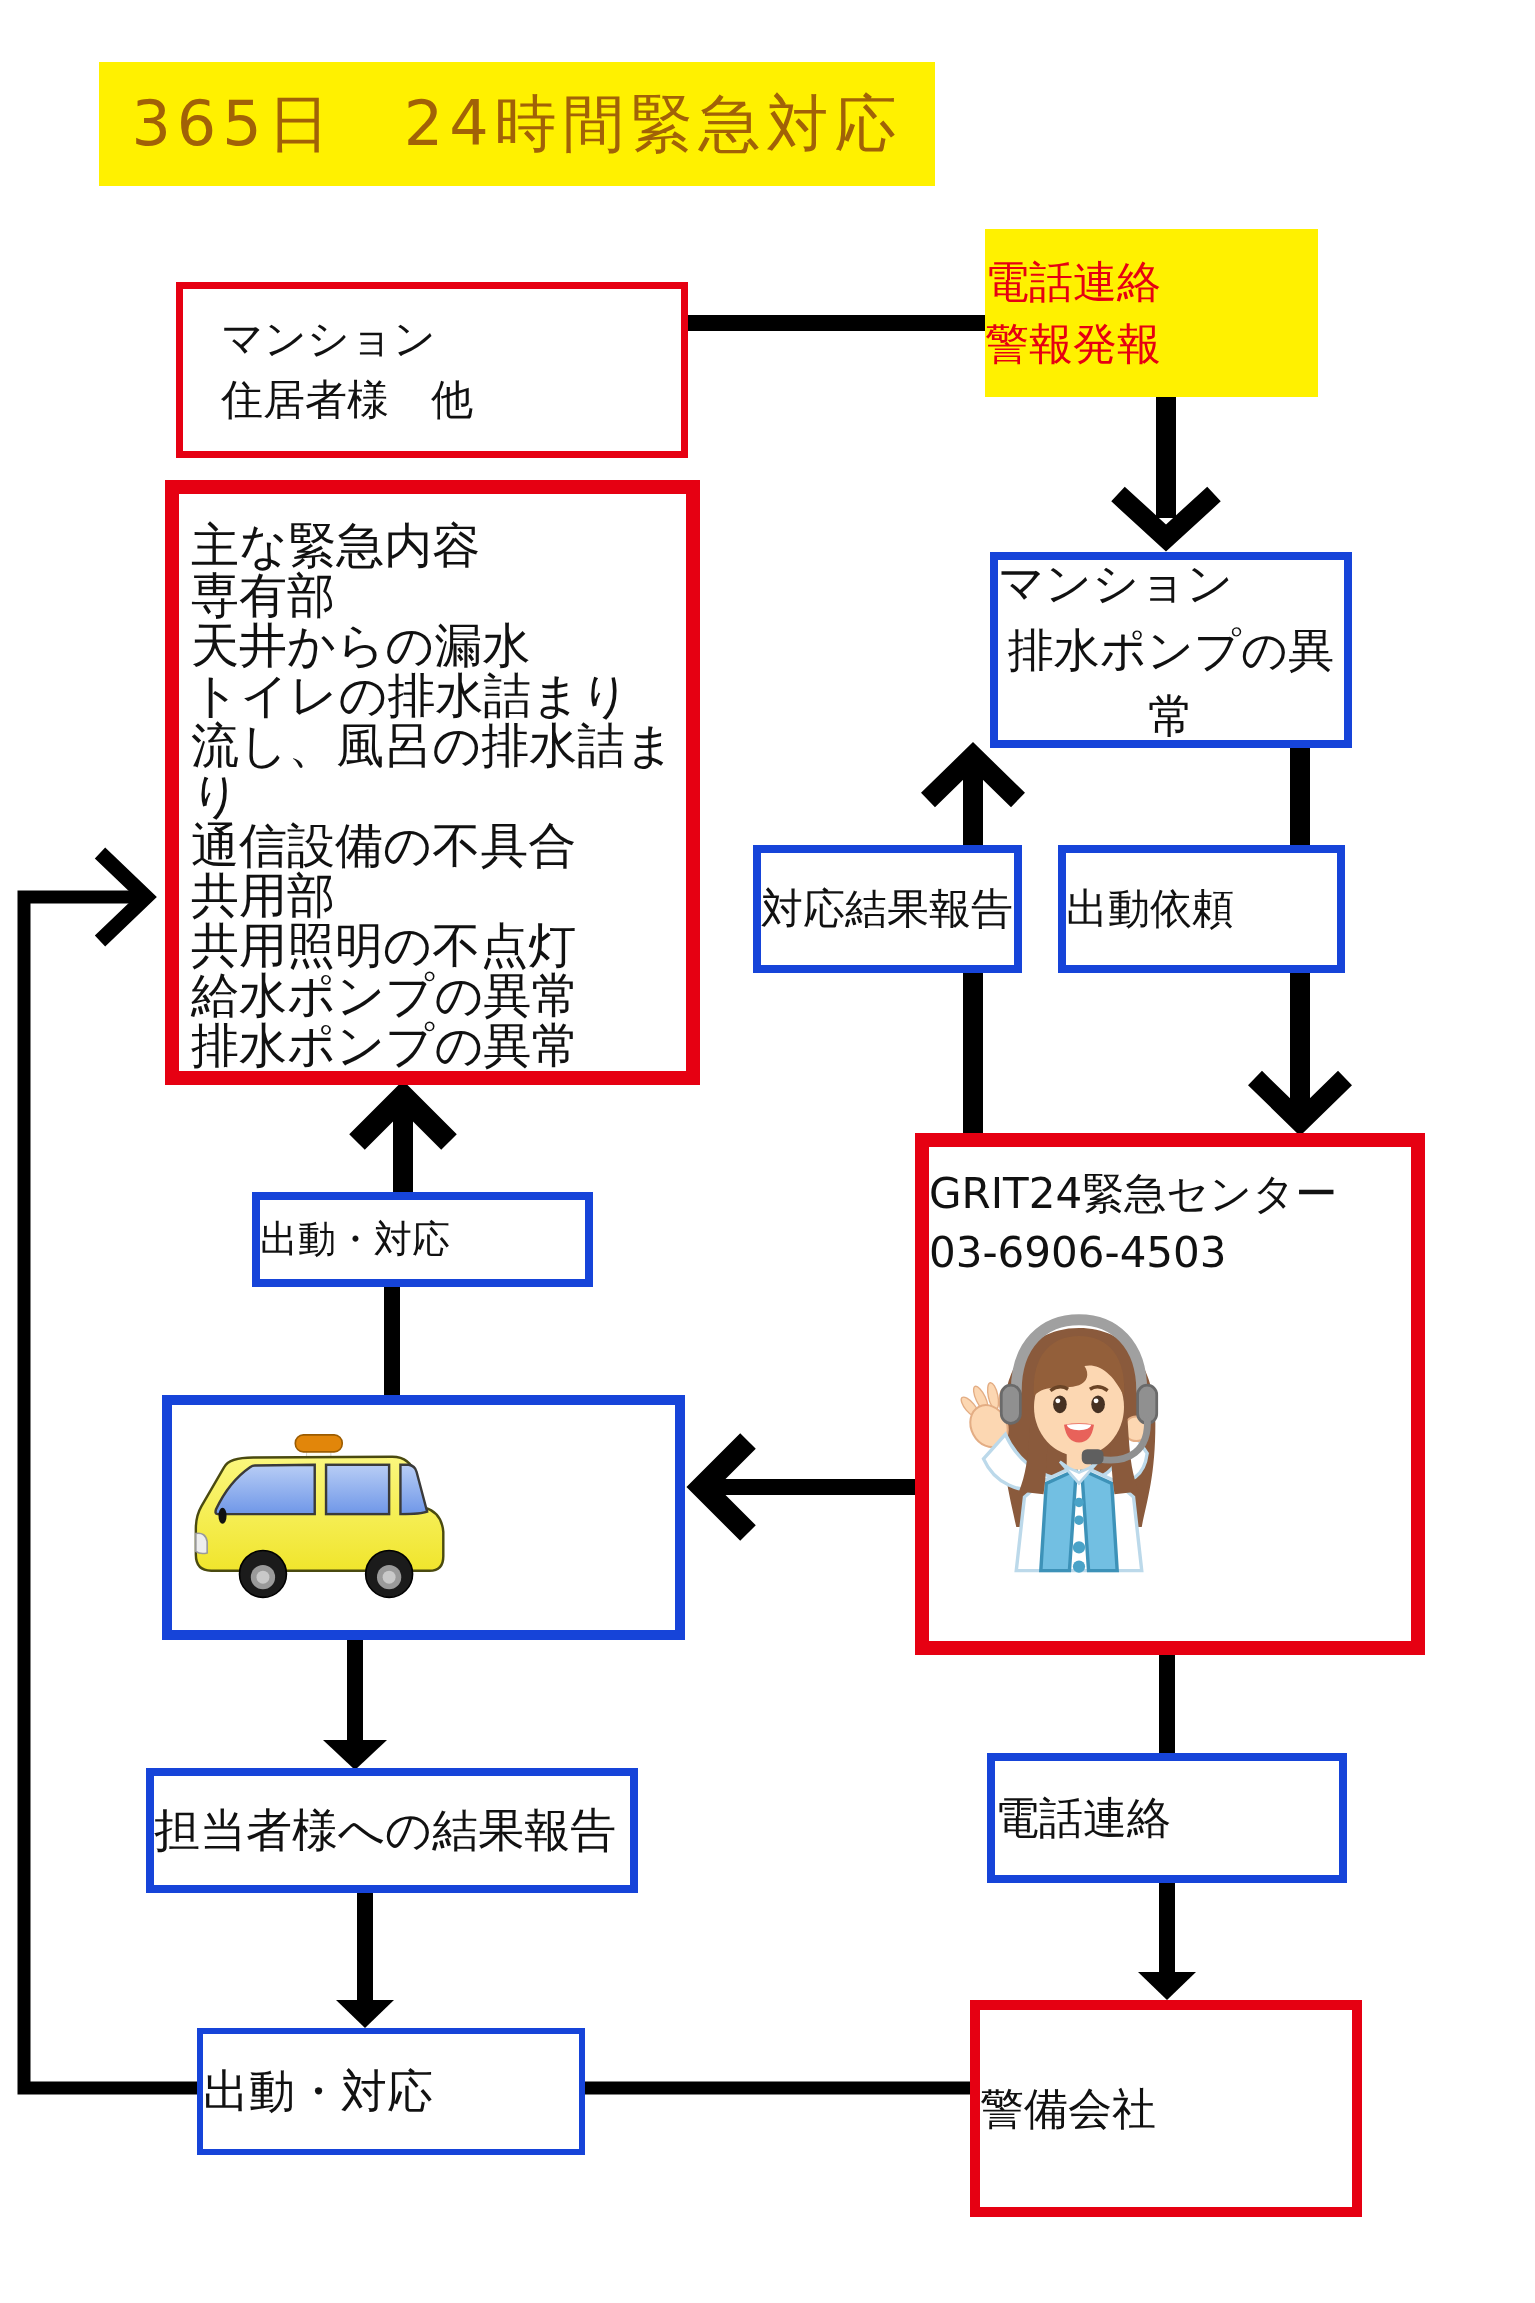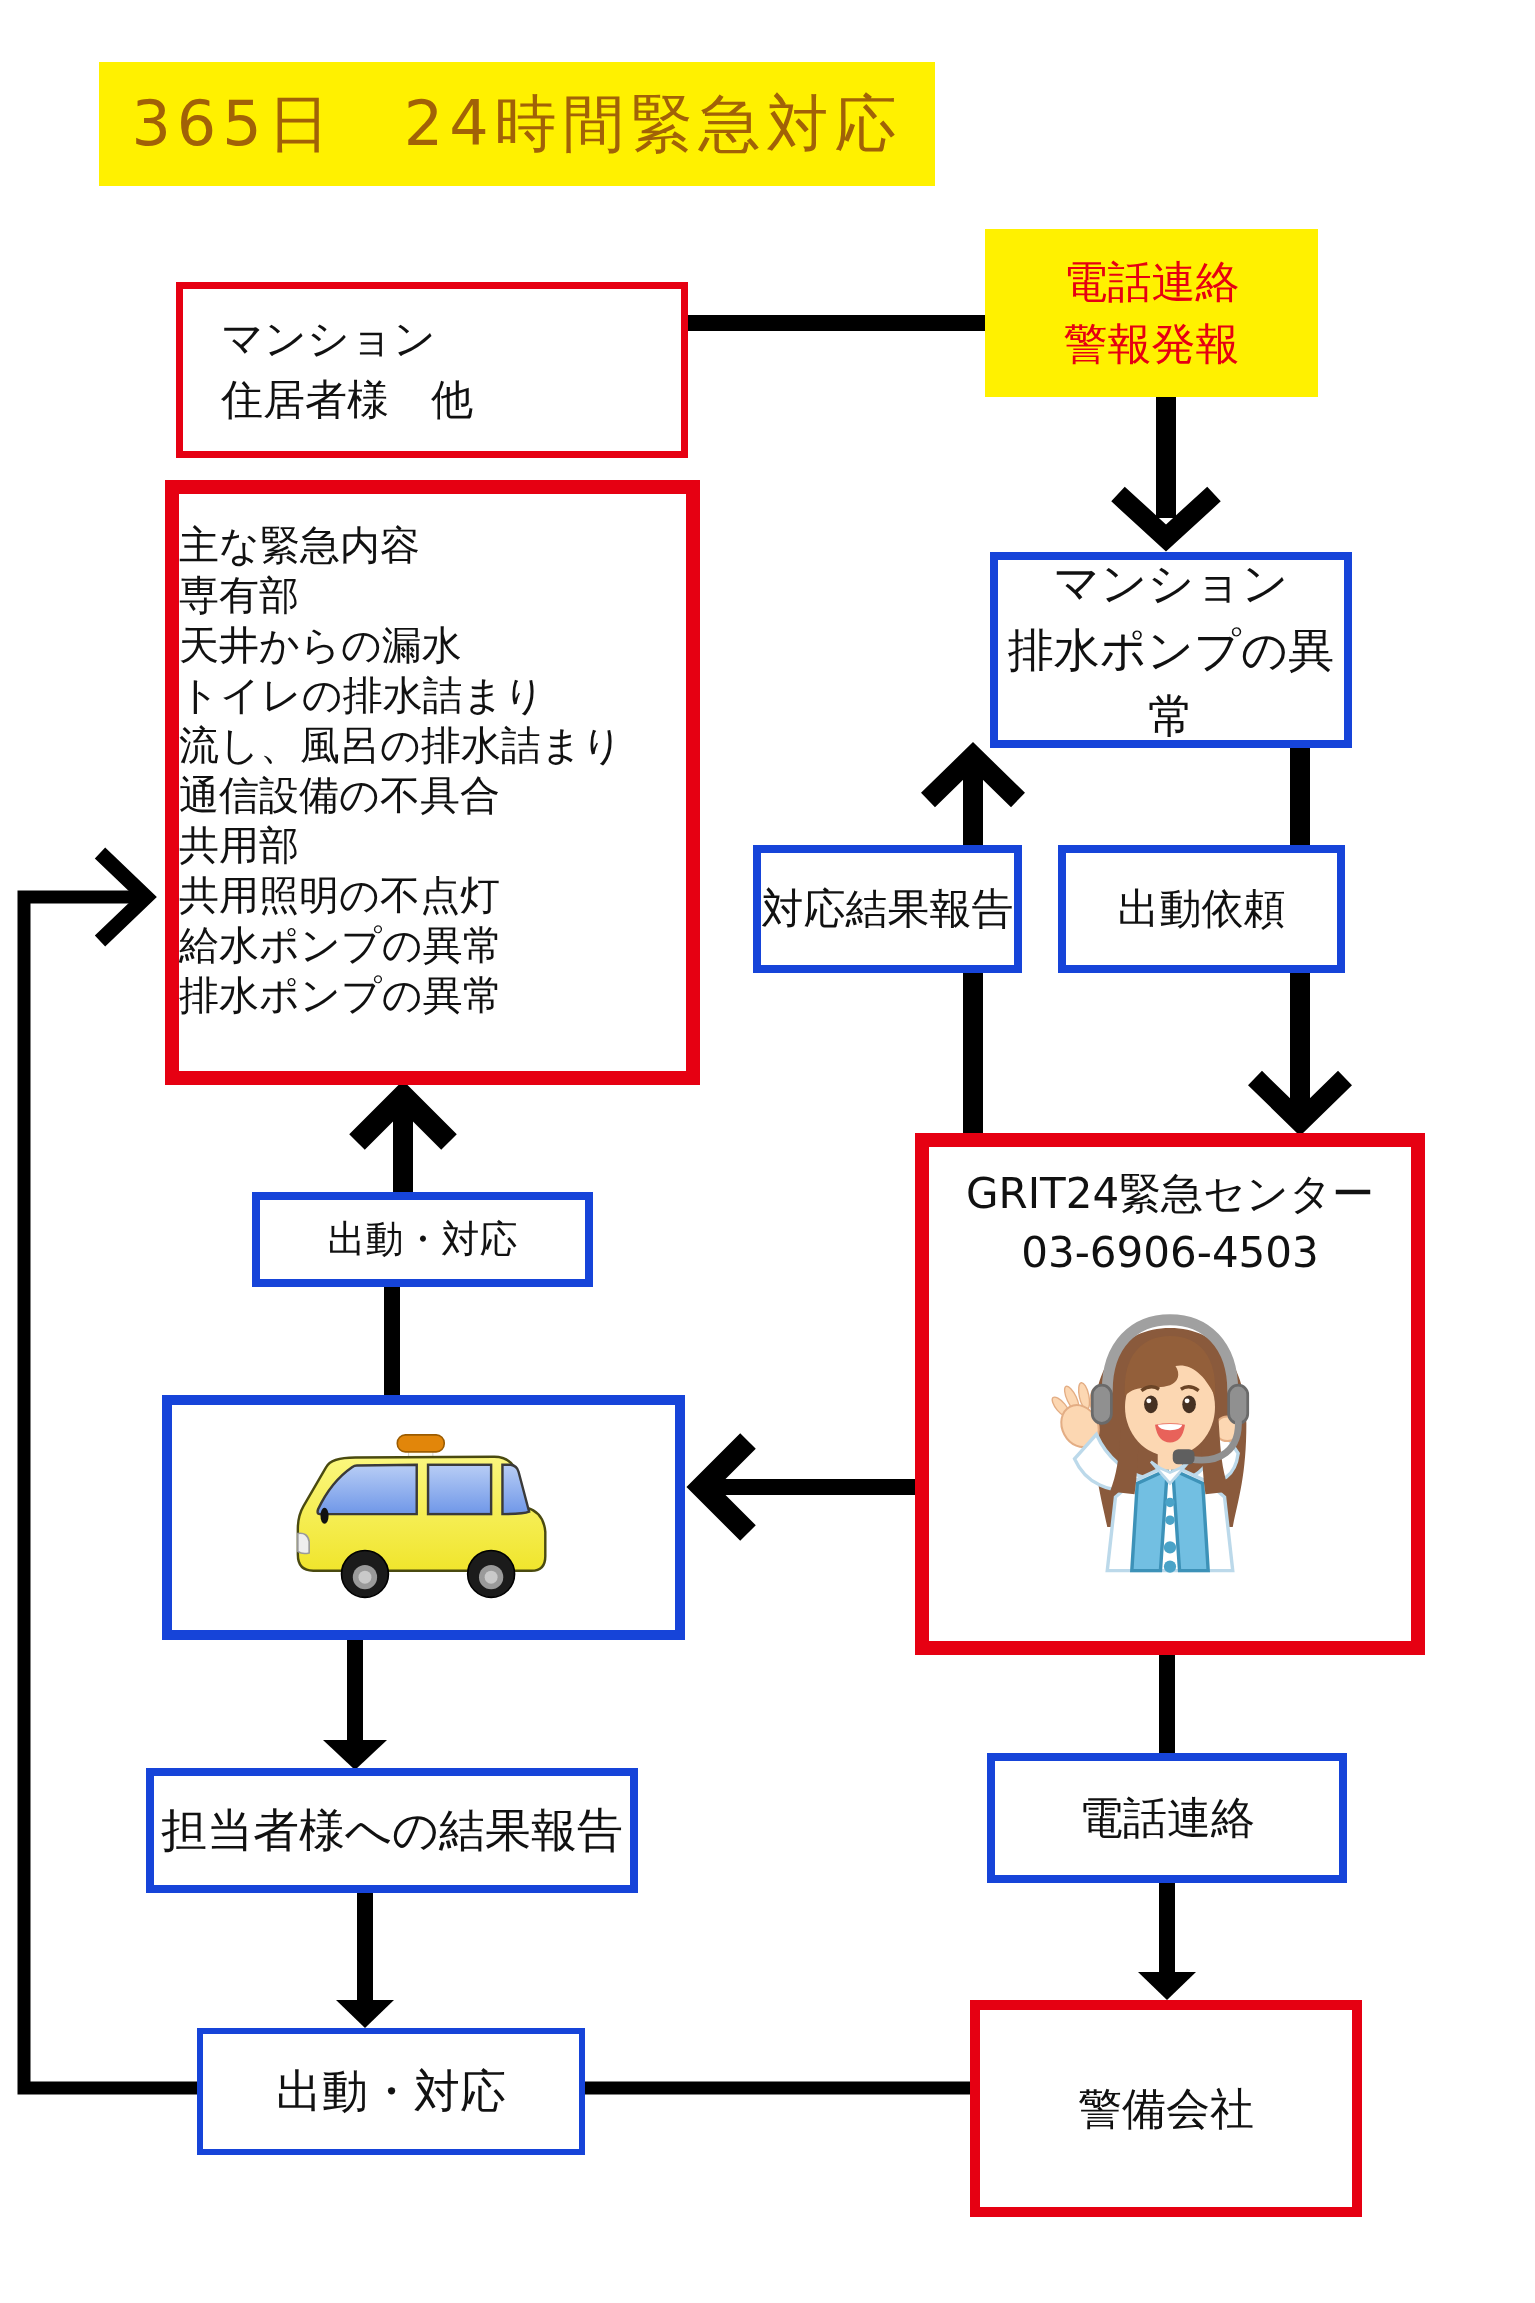--- a/index.html
+++ b/index.html
@@ -13,36 +13,36 @@
 
   .banner{
     position:absolute;left:99px;top:62px;width:836px;height:124px;
     background:var(--accent-yellow);z-index:2;
     display:flex;align-items:center;justify-content:center;
   }
   .banner .t{font-size:62px;font-weight:500;letter-spacing:6px;color:#a16207;white-space:nowrap;}
 
   .bx{
     position:absolute;background:#fff;box-sizing:border-box;z-index:2;
-    display:flex;flex-direction:column;align-items:center;justify-content:center;
+    display:flex;flex-direction:column;align-items:flex-start;justify-content:center;
     text-align:center;line-height:1.45;
   }
   .b-blue{border:8px solid var(--accent-blue);}
   .b-red{border:14px solid var(--accent-red);}
 
   .mansion{left:176px;top:282px;width:512px;height:176px;border:7px solid var(--accent-red);
     align-items:flex-start;text-align:left;padding-left:38px;font-size:42px;}
   .alert{left:985px;top:229px;width:333px;height:168px;background:var(--accent-yellow);
     color:var(--accent-red);font-size:44px;font-weight:500;line-height:1.4;}
   .callcenter{left:990px;top:552px;width:362px;height:196px;font-size:46px;}
   .resp{left:753px;top:845px;width:269px;height:128px;font-size:42px;}
   .dreq{left:1058px;top:845px;width:287px;height:128px;font-size:42px;}
   .list{left:165px;top:480px;width:535px;height:605px;
     align-items:flex-start;text-align:left;justify-content:flex-start;
-    padding:26px 0 0 0;font-size:40px;line-height:50px;}
+    padding:26px 0 0 12px;font-size:48px;line-height:50px;}
   .grit{left:915px;top:1133px;width:510px;height:522px;justify-content:flex-start;
     padding-top:18px;font-size:42px;line-height:1.4;}
   .dmid{left:252px;top:1192px;width:341px;height:95px;font-size:38px;}
   .vanbox{left:162px;top:1395px;width:523px;height:245px;border-width:10px;padding-top:10px;}
   .rres{left:146px;top:1768px;width:492px;height:125px;font-size:46px;}
   .phone{left:987px;top:1753px;width:360px;height:130px;font-size:44px;}
   .security{left:970px;top:2000px;width:392px;height:217px;border-width:10px;font-size:44px;}
   .dbot{left:197px;top:2028px;width:388px;height:127px;border-width:6px;font-size:46px;}
 </style>
 </head>

